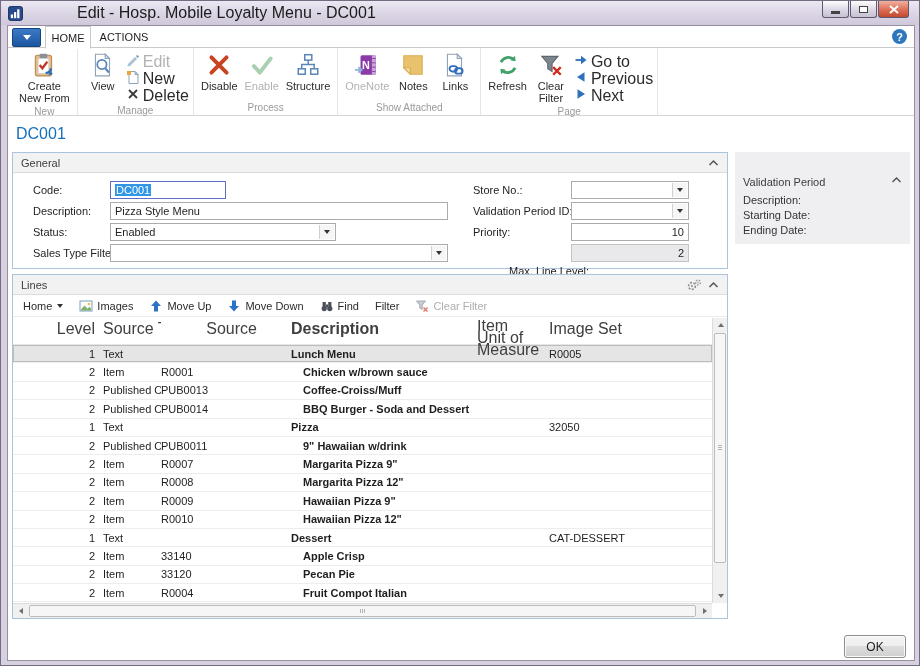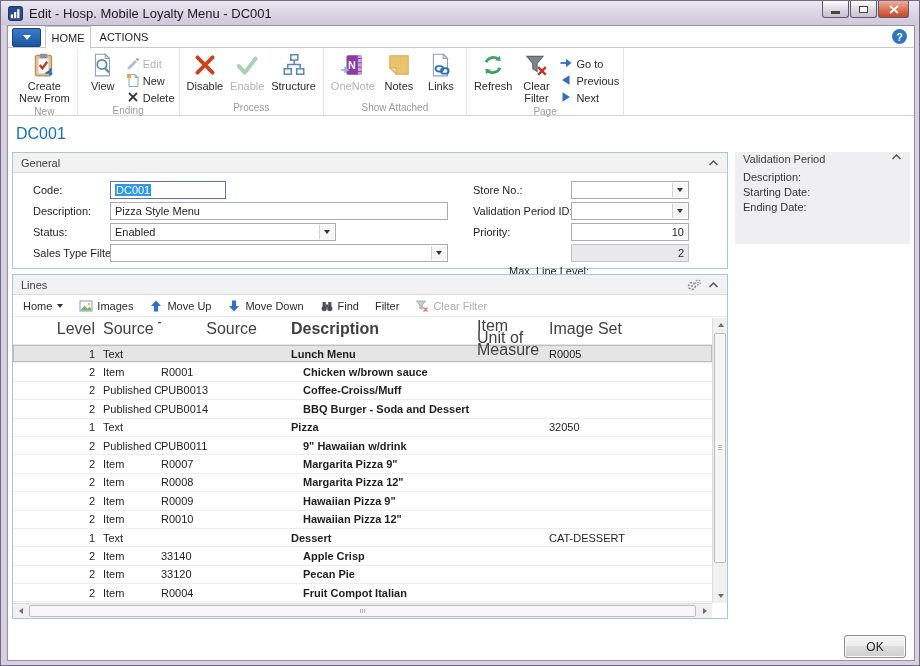--- a/index.html
+++ b/index.html
@@ -1,21 +1,21 @@
 <!DOCTYPE html>
 <html><head>
 <meta charset="utf-8">
 <style>
   * { margin:0; padding:0; box-sizing:border-box; }
   html,body { font-family:"Liberation Sans", sans-serif; background:#fff; }
   .window{ position:relative; width:920px; height:666px; background:#d6d0e0; border:1px solid #746d82; overflow:hidden; }
   .titlebar{ position:absolute; left:0; top:0; width:100%; height:24px;
     background:linear-gradient(180deg,#ece8f2 0%,#ddd7e6 45%,#cfc8db 100%); display:flex; align-items:center; }
   .app-icon{ width:15px; height:15px; margin:0 6px 0 7px; }
-  .title-text{ font-size:13px; color:#1b1b1b; }
+  .title-text{ font-size:16px; color:#1b1b1b;margin-left:48px; }
   .win-buttons{ position:absolute; right:10px; top:0; display:flex; }
   .win-btn{ width:27px; height:17px; border:1px solid #5f5870; border-top:none; border-radius:0 0 3px 3px;
     background:linear-gradient(180deg,#fdfdfd,#d9d4e2 60%,#c7c1d2); margin-left:1px;
     display:flex; align-items:center; justify-content:center; }
   .win-btn.close{ width:31px; background:linear-gradient(180deg,#f0b0a0,#d96a4f 60%,#c14a30); }
   .glyph-min{ width:9px; height:3px; background:#444; margin-top:6px; }
   .glyph-max{ width:9px; height:7px; border:1px solid #444; background:#fff; }
 
   .content{ position:absolute; left:6px; top:24px; width:908px; height:636px; background:#fff; border:1px solid #96909f; }
 
@@ -33,21 +33,21 @@
   
   .ribbon{ position:absolute; left:0; top:22px; width:100%; height:68px; background:#fff; border-bottom:1px solid #d5d5d5; display:flex; padding-left:4px; }
   .rgroup{ display:flex; flex-direction:column; border-right:1px solid #e5e5e5; padding:2px 4px 0 4px; }
   .rgroup-body{ flex:1; display:flex; align-items:flex-start; }
   .rgroup-label{ font-size:10px; color:#9a9a9a; text-align:center; padding:1px 0 2px; }
   .bigbtn{ display:flex; flex-direction:column; align-items:center; padding:1px 3px; min-width:42px; }
   .bigbtn .bicon{ width:26px; height:26px; margin-top:1px; }
   .bigbtn .blabel{ font-size:11px; color:#2b2b2b; text-align:center; line-height:12px; margin-top:2px; }
   .bigbtn.disabled .blabel{ color:#b2b2b2; }
   .stack{ display:flex; flex-direction:column; justify-content:flex-start; margin-left:2px; padding-top:3px; }
-  .smallbtn{ display:flex; align-items:flex-end; height:17px; font-size:11px; color:#2b2b2b; white-space:nowrap; }
+  .smallbtn{ display:flex; align-items:flex-start; height:17px; font-size:16px; color:#2b2b2b; white-space:nowrap; }
   .smallbtn .sicon{ width:14px; height:14px; margin-right:3px; }
   .smallbtn.disabled{ color:#b2b2b2; }
 
   
   .page-title{ position:absolute; left:8px; top:99px; font-size:16px; color:#1470bb; }
 
   .fasttab{ position:absolute; background:#fff; border:1px solid #a9c4dc; }
   .ft-header{ height:20px; background:#f2f2f2; border-bottom:1px solid #dcdcdc; display:flex; align-items:center; padding:0 8px; }
   .ft-title{ font-size:11px; color:#3c3c3c; flex:1; }
   .chev{ width:11px; height:8px; }
@@ -60,21 +60,21 @@
     display:flex; align-items:center; padding:0 4px; }
   .finput.focused{ border-color:#5f6ec2; }
   .sel-text{ background:#2f96e8; color:#fff; padding:0 1px; }
   .finput.num{ justify-content:flex-end; }
   .finput.disabled{ background:#e9e8ea; border-color:#c3c3c3; }
   .dd-btn{ position:absolute; right:1px; top:1px; bottom:1px; width:15px; background:#f6f6f6; border-left:1px solid #d0d0d0;
     display:flex; align-items:center; justify-content:center; }
   .dd-caret{ width:0; height:0; border-left:3.5px solid transparent; border-right:3.5px solid transparent; border-top:4px solid #333; }
 
   .factbox{ position:absolute; left:727px; top:126px; width:175px; height:92px; background:#efeff1; }
-  .fb-title-row{ display:flex; align-items:flex-start; padding:1px 8px 4px; }
+  .fb-title-row{ display:flex; align-items:flex-start; padding:24px 8px 4px; }
   .fb-title{ flex:1; font-size:11px; color:#3c3c3c; }
   .fb-label{ font-size:11px; color:#333; padding:1.5px 8px; }
 
   
   .linestab{ left:4px; top:248px; width:716px; height:345px; }
   .lt-toolbar{ height:22px; display:flex; align-items:center; padding-left:10px; border-bottom:1px solid #ececec; }
   .tbi{ display:flex; align-items:center; font-size:11px; color:#2b2b2b; margin-right:16px; white-space:nowrap; }
   .tbi .ticon{ width:14px; height:14px; margin-right:4px; }
   .tbi.disabled{ color:#aeaeae; }
   .tb-caret{ width:0; height:0; border-left:3.5px solid transparent; border-right:3.5px solid transparent; border-top:4px solid #333; margin-left:5px; }
@@ -198,21 +198,21 @@
               <span>New</span>
             </div>
             <div class="smallbtn">
               <svg class="sicon" viewBox="0 0 14 14">
                 <path d="M3 3 L11 11 M11 3 L3 11" stroke="#3a3a3a" stroke-width="1.8"></path>
               </svg>
               <span>Delete</span>
             </div>
           </div>
         </div>
-        <div class="rgroup-label">Ending</div>
+        <div class="rgroup-label">Manage</div>
       </div>
 
       <div class="rgroup">
         <div class="rgroup-body">
           <div class="bigbtn">
             <svg class="bicon" viewBox="0 0 24 24">
               <path d="M5 5 L19 19 M19 5 L5 19" stroke="#c8431f" stroke-width="3.6" stroke-linecap="round"></path>
             </svg>
             <span class="blabel">Disable</span>
           </div>

